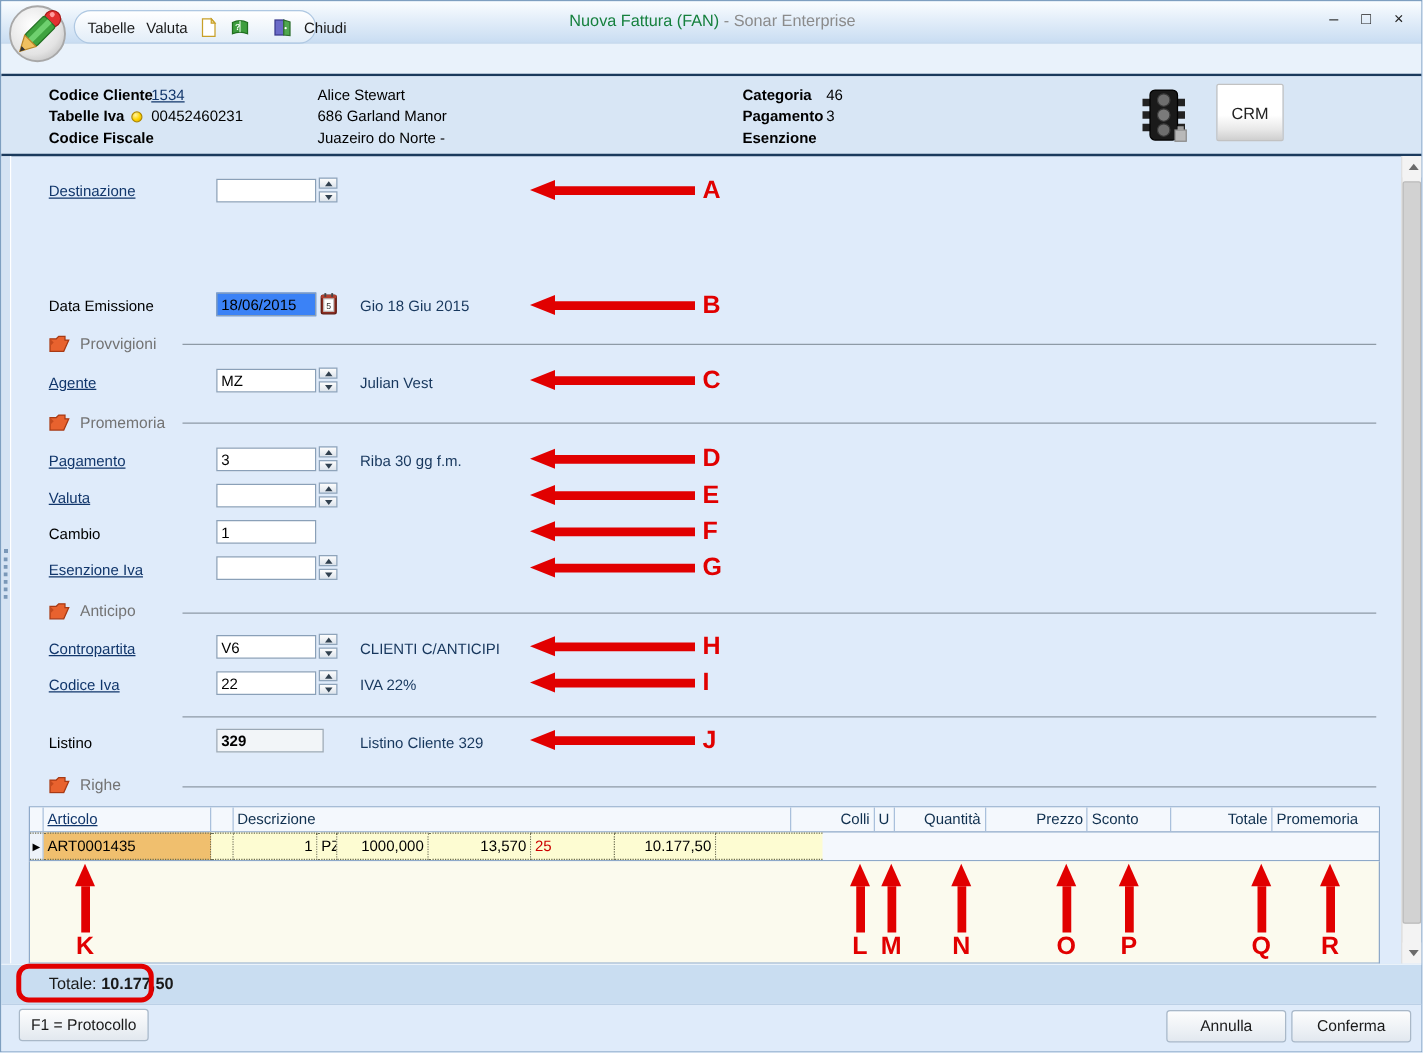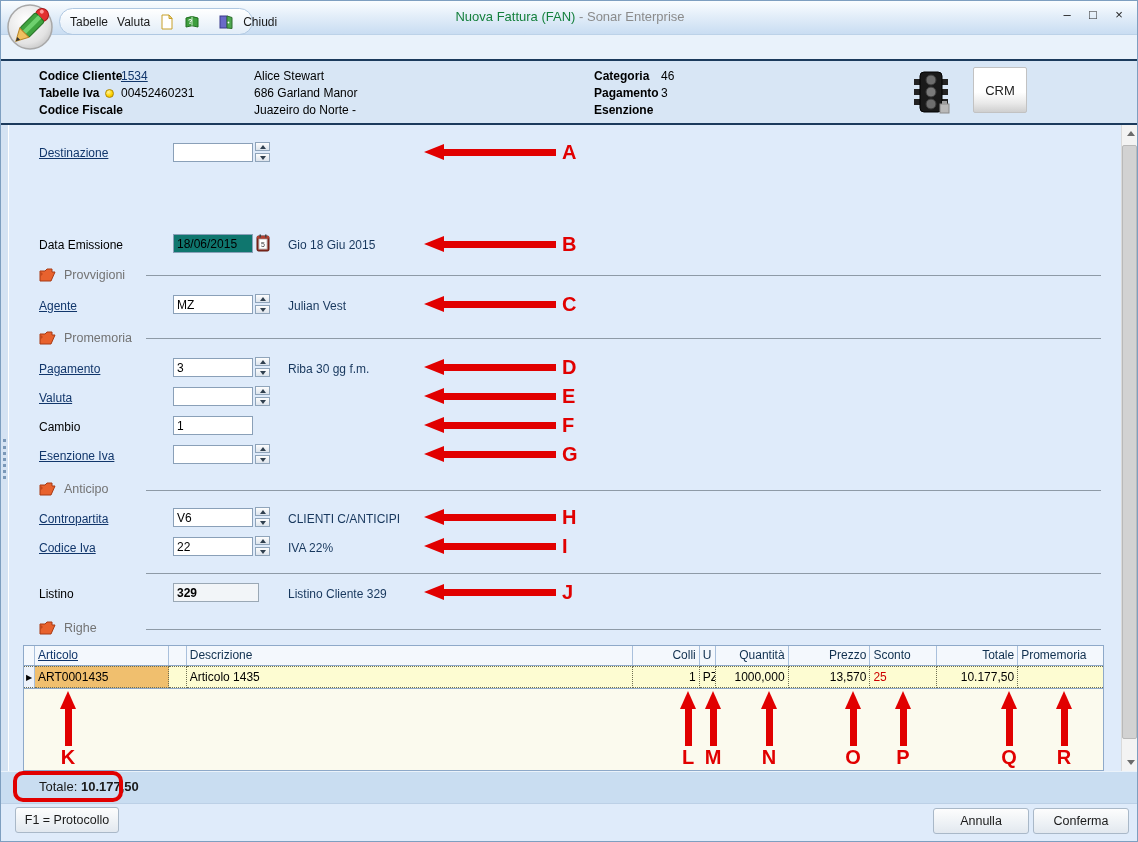--- a/index.html
+++ b/index.html
@@ -36,21 +36,21 @@
     background:linear-gradient(#FFFFFF 55%, #E9E9E9 80%, #CFCFCF); text-align:center; line-height:46px; font-size:13px; color:#222; cursor:pointer; }
   #traffic-light { position:absolute; left:911px; top:70px; width:40px; height:44px; }
 
   
   #left-strip { position:absolute; left:0; top:124px; width:8px; height:646px; background:#D5E3F3; border-right:1px solid #FFFFFF; }
   #splitter-handle { position:absolute; left:2px; top:438px; width:0px; height:40px; border-left:3px dotted #7A98B8; }
   .lbl { position:absolute; left:38px; color:#000; }
   .lbl-link { position:absolute; left:38px; color:#11366B; text-decoration:underline; cursor:pointer; }
   .inp { position:absolute; left:172px; width:80px; height:19px; border:1px solid #8AA0B8; background:#FFFFFF;
     font-family:"Liberation Sans",sans-serif; font-size:12px; padding:0 3px; }
-  .inp-yellow { background:#0f766e; }
+  .inp-yellow { background:#3b82f6; }
   .inp-wide { width:86px; }
   .inp-ro { background:#F2F5F8; border:1px solid #9AA8B5; font-weight:bold; }
   .spinner { position:absolute; left:254px; width:15px; height:20px; display:flex; flex-direction:column; gap:2px; }
   .spin-btn { flex:1; border:1px solid #8FA4BA; background:linear-gradient(#FDFDFD,#DDE4EC); display:flex; align-items:center; justify-content:center; cursor:pointer; }
   .tri-up { width:0; height:0; border-left:3px solid transparent; border-right:3px solid transparent; border-bottom:4px solid #30404F; }
   .tri-down { width:0; height:0; border-left:3px solid transparent; border-right:3px solid transparent; border-top:4px solid #30404F; }
   .desc { position:absolute; left:287px; color:#17375D; }
   .section-hdr { position:absolute; left:38px; display:flex; align-items:center; gap:8px; }
   .section-title { color:#737373; font-size:12.5px; }
   .sep-line { position:absolute; left:145px; width:955px; height:1px; background:#8E9AA6; }
@@ -364,21 +364,20 @@
       <div class="t-hdr-cell c-qta algn-r">Quantità</div>
       <div class="t-hdr-cell c-prezzo algn-r">Prezzo</div>
       <div class="t-hdr-cell c-sconto">Sconto</div>
       <div class="t-hdr-cell c-totale algn-r">Totale</div>
       <div class="t-hdr-cell c-promem">Promemoria</div>
     </div>
     <div class="t-data-row">
       <div class="t-cell c-sel sel-cell">▶</div>
       <div class="t-cell c-articolo cell-articolo">ART0001435</div>
       <div class="t-cell c-gap"></div>
-      <div class="t-cell c-descr">Articolo 1435</div>
       <div class="t-cell c-colli algn-r">1</div>
       <div class="t-cell c-u">PZ</div>
       <div class="t-cell c-qta algn-r">1000,000</div>
       <div class="t-cell c-prezzo algn-r">13,570</div>
       <div class="t-cell c-sconto red-val">25</div>
       <div class="t-cell c-totale algn-r">10.177,50</div>
       <div class="t-cell c-promem"></div>
     </div>
   </div>
   <div id="table-empty"></div>

